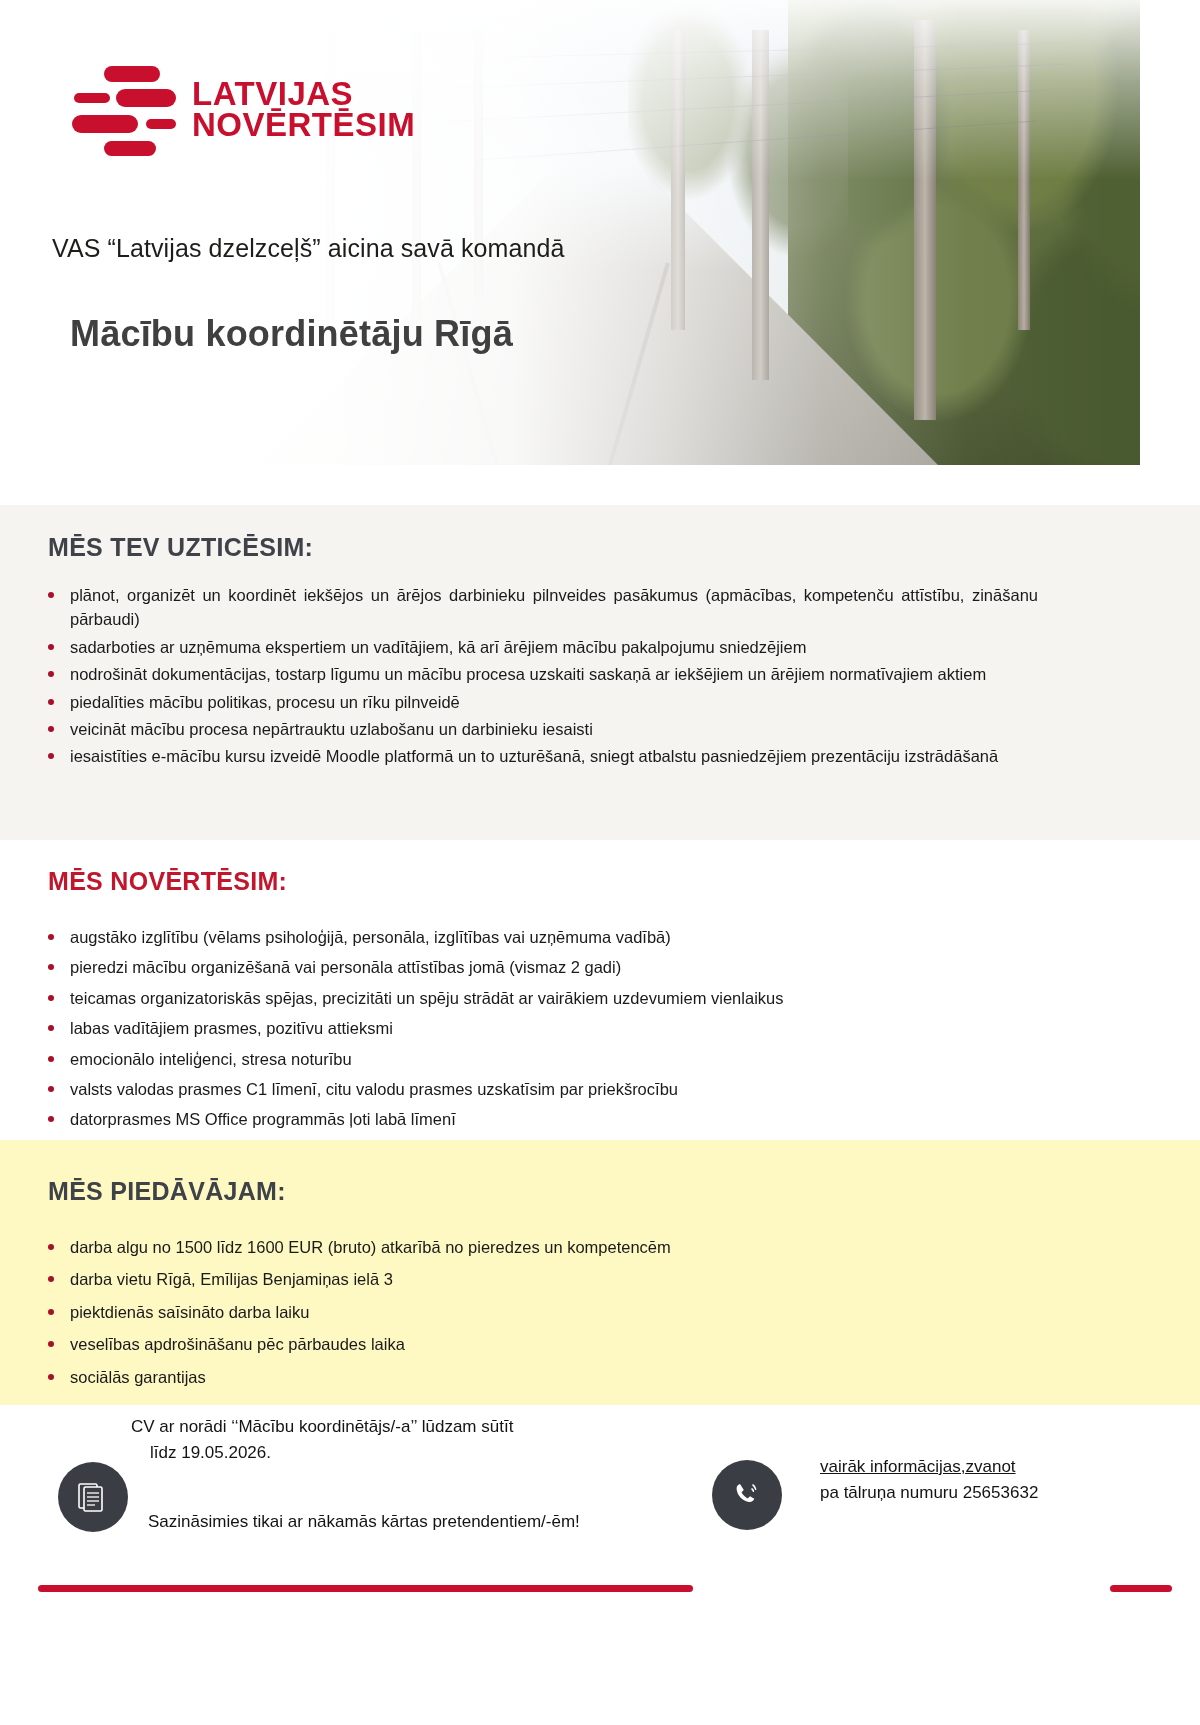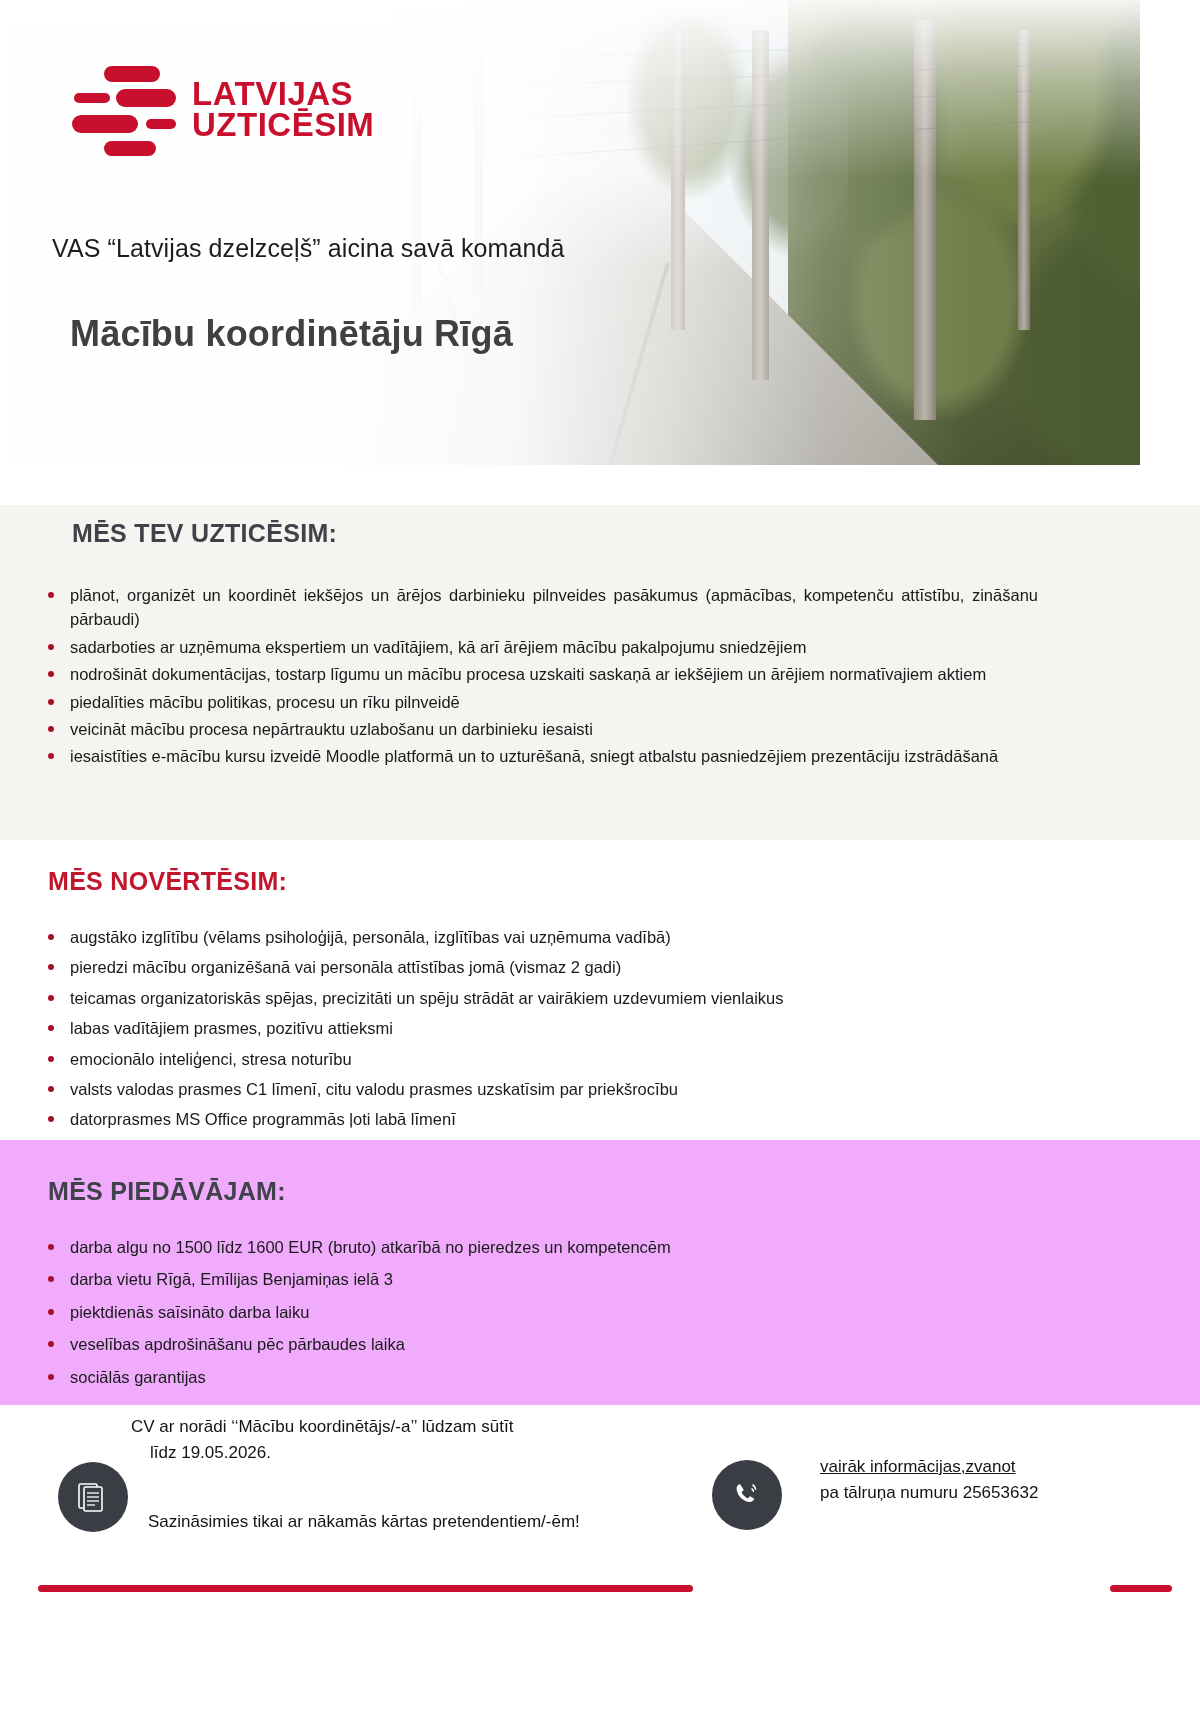--- a/index.html
+++ b/index.html
@@ -141,21 +141,21 @@
     z-index: 6;
     font-size: 36px;
     font-weight: bold;
     color: #404040;
     letter-spacing: .2px;
   }
 
   
   .section { position: absolute; left: 0; width: 1200px; }
   .section.shaded-1 { background: #f5f4f0; }
-  .section.shaded-2 { background: #f0abfc; }
+  .section.shaded-2 { background: #fef9c3; }
   .section.plain    { background: #ffffff; }
 
   .sec-head {
     font-size: 25px;
     font-weight: bold;
     letter-spacing: .3px;
   }
   .sec-head.dark { color: #3f4248; }
   .sec-head.red  { color: #c1162c; }
 
@@ -173,21 +173,21 @@
     position: absolute;
     left: 8px; top: 9px;
     width: 6px; height: 6px;
     border-radius: 50%;
     background: #a8102a;
   }
   li.justify { text-align: justify; padding-right: 12px; }
 
   
   #sec-trust   { top: 505px; height: 335px; }
-  #sec-trust .sec-head { position: absolute; left: 48px; top: 14px; margin-left: 24px; }
+  #sec-trust .sec-head { position: absolute; left: 48px; top: 28px; }
   #sec-trust ul { position: absolute; left: 40px; top: 78px; width: 1010px; }
 
   #sec-value   { top: 840px; height: 300px; }
   #sec-value .sec-head { position: absolute; left: 48px; top: 27px; }
   #sec-value ul { position: absolute; left: 40px; top: 85px; width: 1010px; }
   #sec-value ul li { margin-bottom: 6px; }
 
   #sec-offer   { top: 1140px; height: 265px; }
   #sec-offer .sec-head { position: absolute; left: 48px; top: 37px; }
   #sec-offer ul { position: absolute; left: 40px; top: 95px; width: 1010px; }
@@ -286,21 +286,21 @@
       <div class="logo-mark">
         <span class="bar" style="left:46px; top:4px;  width:56px; height:16px;"></span>
         <span class="bar" style="left:16px; top:31px; width:36px; height:10px;"></span>
         <span class="bar" style="left:58px; top:27px; width:60px; height:18px;"></span>
         <span class="bar" style="left:14px; top:53px; width:66px; height:18px;"></span>
         <span class="bar" style="left:88px; top:57px; width:30px; height:10px;"></span>
         <span class="bar" style="left:46px; top:79px; width:52px; height:15px;"></span>
       </div>
       <div class="logo-word">
         <span>LATVIJAS</span>
-        <span>UZTICĒSIM</span>
+        <span>NOVĒRTĒSIM</span>
       </div>
     </div>
 
     <div class="hero-kicker">VAS “Latvijas dzelzceļš” aicina savā komandā</div>
     <div class="hero-title">Mācību koordinētāju  Rīgā</div>
   </div>
 
   <div class="section shaded-1" id="sec-trust">
     <div class="sec-head dark">MĒS TEV UZTICĒSIM:</div>
     <ul class="items">

